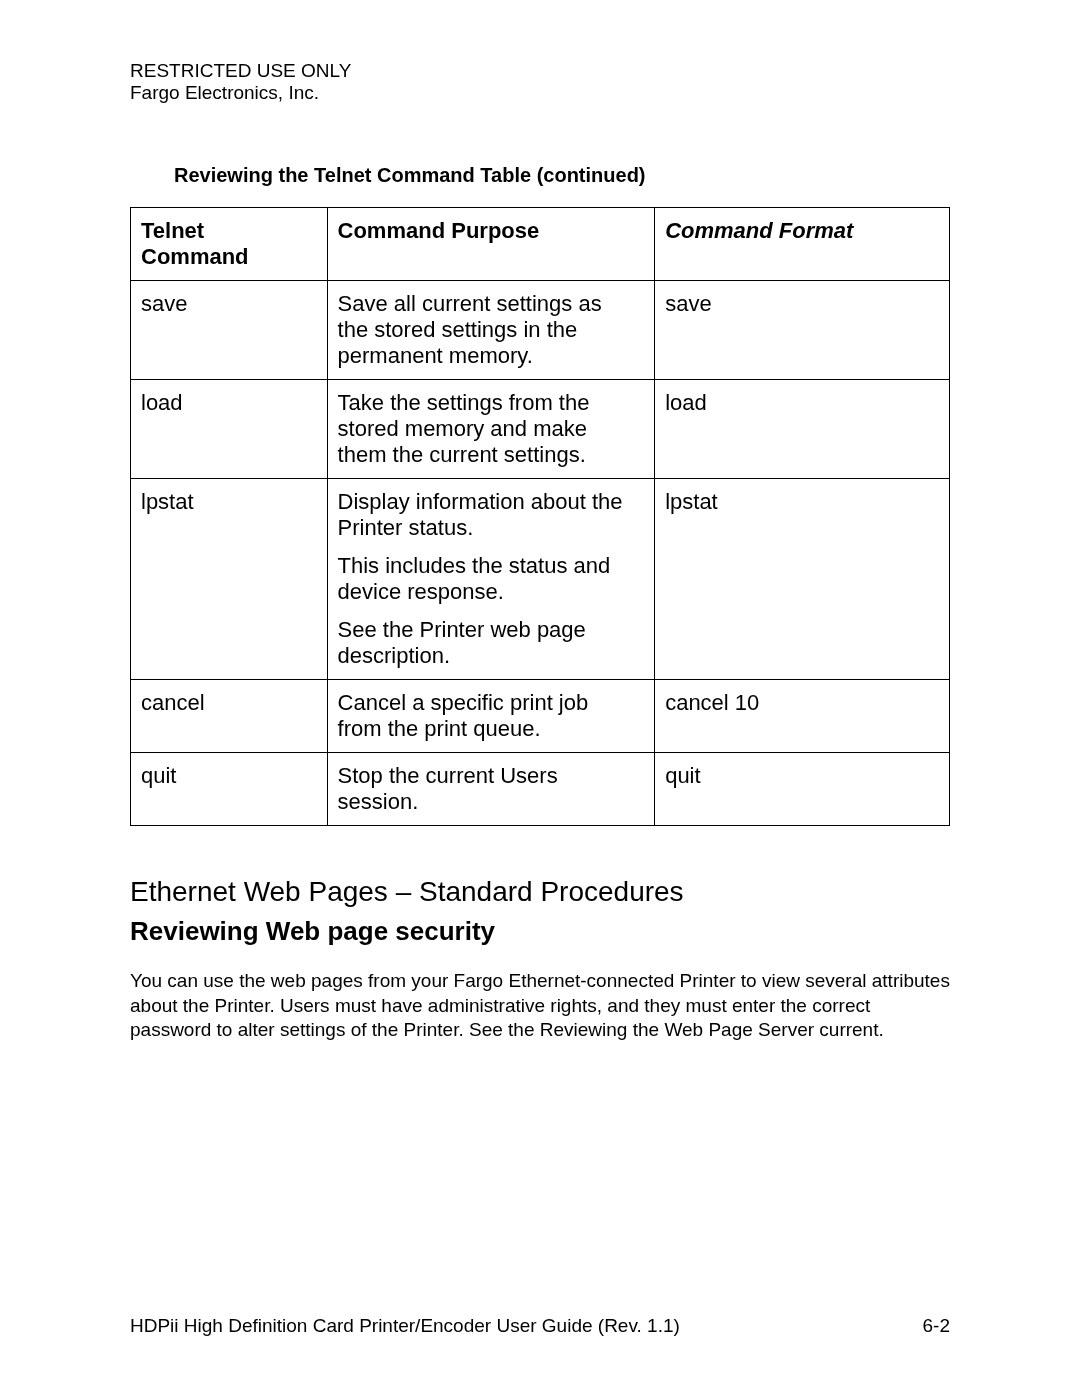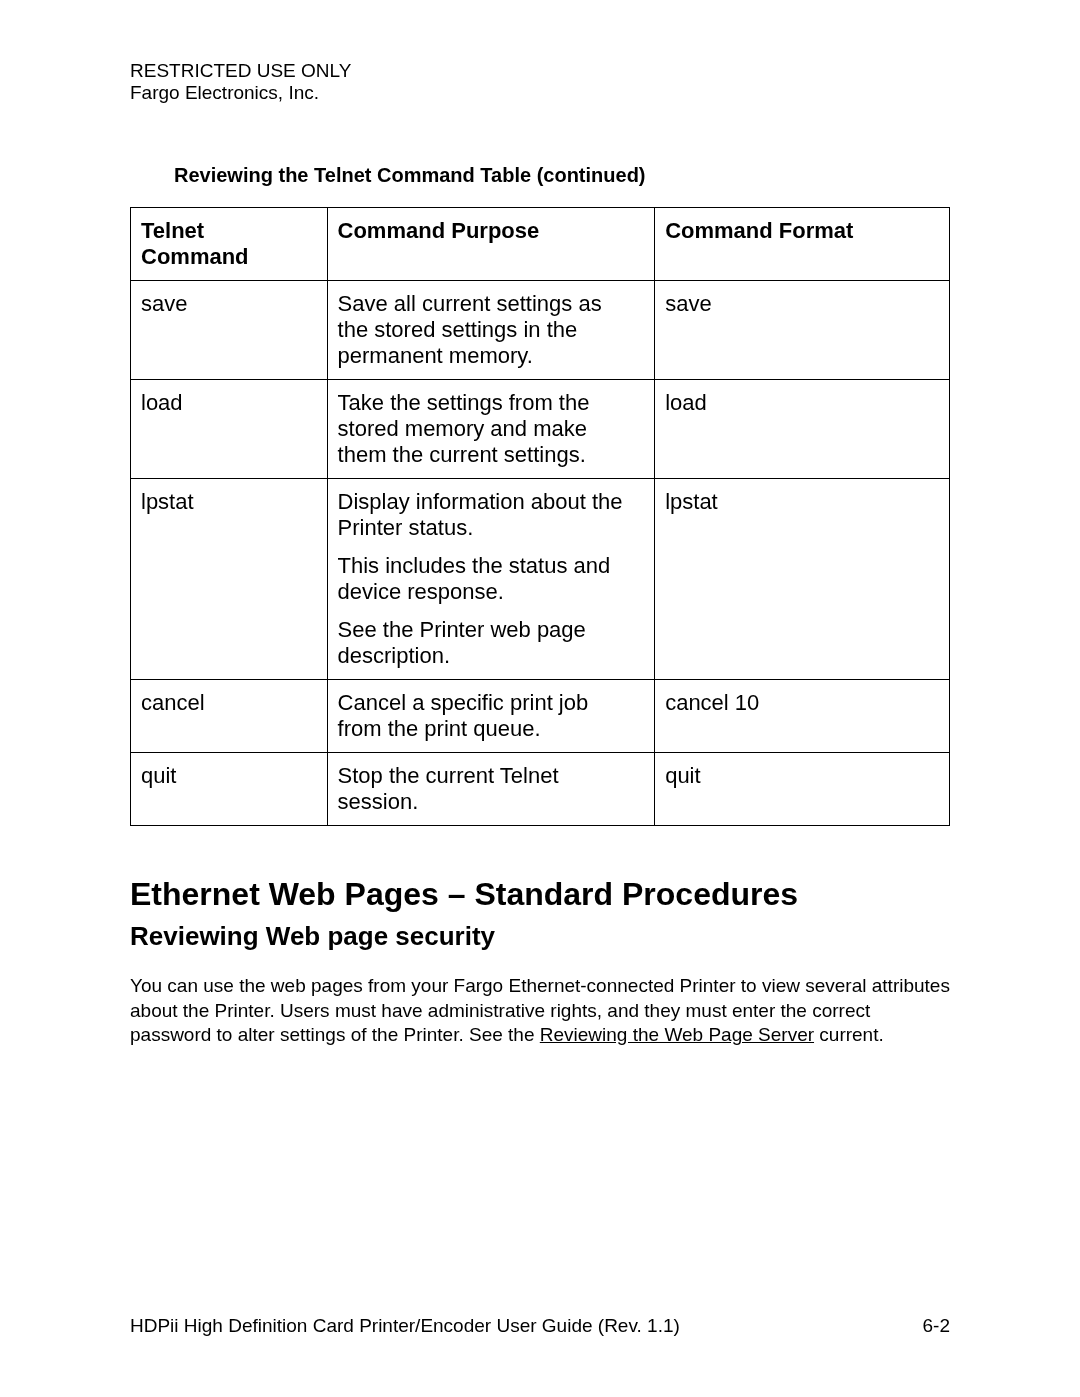--- a/index.html
+++ b/index.html
@@ -39,39 +39,39 @@
     text-align: left;
     vertical-align: top;
     padding: 10px 10px 10px 10px;
     font-size: 22px;
   }
   table.cmd-table th {
     font-weight: bold;
   }
   .col-cmd { width: 24%; }
   .col-purpose { width: 40%; }
-  .col-format { width: 36%; }
+  .col-format { width: 36%; font-style: italic; }
   .purpose-para { margin: 0 16px 12px 0; }
   .purpose-para:last-child { margin-bottom: 0; }
   h1.main-heading {
-    font-size: 32px;
-    font-weight: bold;
+    font-size: 28px;
+    font-weight: normal;
     margin: 50px 0 8px 0;
   }
   h2.sub-heading {
     font-size: 26px;
     font-weight: bold;
     margin: 8px 0 22px 0;
   }
   p.body-text {
     font-size: 19px;
     line-height: 1.3;
     margin: 0 0 24px 0;
   }
-  .underline { text-decoration: underline; }
+  .underline { }
   .footer-row {
     position: absolute;
     left: 130px;
     right: 130px;
     bottom: 60px;
     display: flex;
     justify-content: space-between;
     font-size: 19px;
     gap: 20px;
   }
@@ -124,21 +124,21 @@
         <tr>
           <td>cancel</td>
           <td>
             <div class="purpose-para">Cancel a specific print job from the print queue.</div>
           </td>
           <td>cancel 10</td>
         </tr>
         <tr>
           <td>quit</td>
           <td>
-            <div class="purpose-para">Stop the current Telnet session.</div>
+            <div class="purpose-para">Stop the current Users session.</div>
           </td>
           <td>quit</td>
         </tr>
       </tbody>
   </table>
 
   <h1 class="main-heading">Ethernet Web Pages – Standard Procedures</h1>
   <h2 class="sub-heading">Reviewing Web page security</h2>
 
   <p class="body-text">

